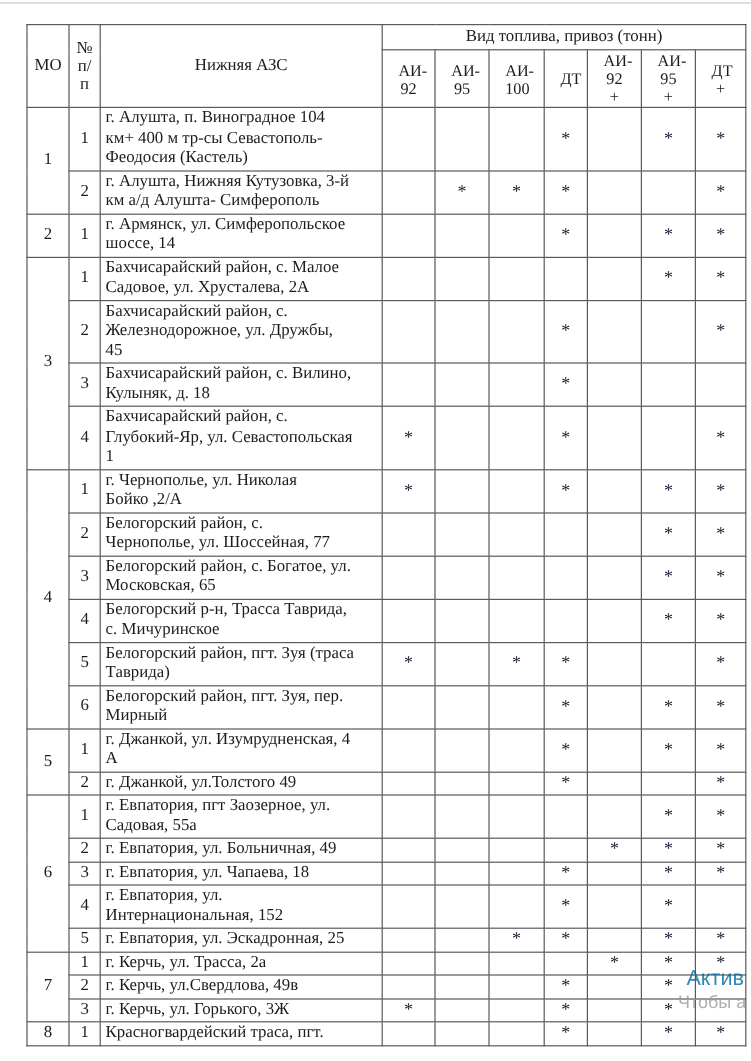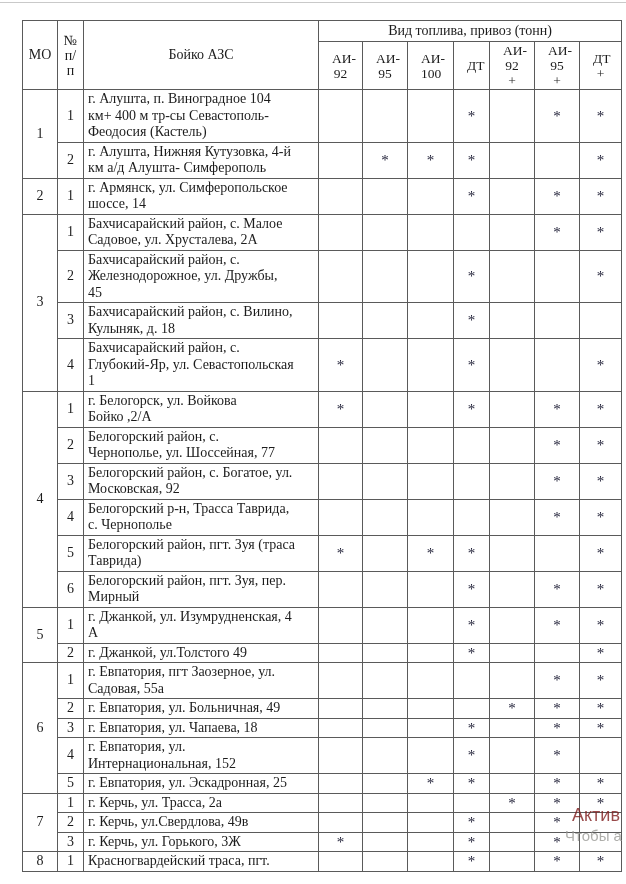--- a/index.html
+++ b/index.html
@@ -60,21 +60,21 @@
     text-align:center; vertical-align:middle;
     font-size:15px;
     color:#23233a;
   }
   .fuel-table tbody tr:not(.group-start) td { border-top-color:#8f8f8f; }
   .fuel-table tbody tr.group-start td { border-top:1.5px solid #3c3c3c; }
   .watermark-line1 {
     position:absolute; left:572px; top:805px;
     font-family:"Liberation Sans", sans-serif;
     font-size:18px; line-height:20px;
-    color:#7f1d1d; opacity:0.8;
+    color:#0369a1; opacity:0.8;
     white-space:nowrap;
   }
   .watermark-line2 {
     position:absolute; left:565px; top:827px;
     font-family:"Liberation Sans", sans-serif;
     font-size:15px; line-height:17px;
     color:#9a9a96; opacity:0.8;
     white-space:nowrap;
   }
 </style>
@@ -95,21 +95,21 @@
       <col style="width:45px">
       <col style="width:45px">
     <col style="width:42px">
   </colgroup>
   <thead>
     <tr>
       <th rowspan="2">МО</th>
       <th rowspan="2" class="numhead">№
 п/
 п</th>
-      <th rowspan="2">Бойко АЗС</th>
+      <th rowspan="2">Нижняя АЗС</th>
       <th colspan="7">Вид топлива, привоз (тонн)</th>
     </tr>
     <tr>
       <th class="sub">АИ-
 92</th>
       <th class="sub">АИ-
 95</th>
       <th class="sub">АИ-
 100</th>
       <th class="sub">ДТ</th>
@@ -131,21 +131,21 @@
         <td class="fuel"></td>
         <td class="fuel"></td>
         <td class="fuel"></td>
         <td class="fuel">*</td>
         <td class="fuel"></td>
         <td class="fuel">*</td>
         <td class="fuel">*</td>
       </tr>
       <tr>
         <td class="num">2</td>
-        <td class="addr">г. Алушта, Нижняя Кутузовка, 4-й
+        <td class="addr">г. Алушта, Нижняя Кутузовка, 3-й
 км а/д Алушта- Симферополь</td>
         <td class="fuel"></td>
         <td class="fuel">*</td>
         <td class="fuel">*</td>
         <td class="fuel">*</td>
         <td class="fuel"></td>
         <td class="fuel"></td>
         <td class="fuel">*</td>
       </tr>
       <tr class="group-start">
@@ -208,21 +208,21 @@
         <td class="fuel"></td>
         <td class="fuel"></td>
         <td class="fuel">*</td>
         <td class="fuel"></td>
         <td class="fuel"></td>
         <td class="fuel">*</td>
       </tr>
       <tr class="group-start">
         <td class="mo" rowspan="6">4</td>
         <td class="num">1</td>
-        <td class="addr">г. Белогорск, ул. Войкова
+        <td class="addr">г. Чернополье, ул. Николая
 Бойко ,2/А</td>
         <td class="fuel">*</td>
         <td class="fuel"></td>
         <td class="fuel"></td>
         <td class="fuel">*</td>
         <td class="fuel"></td>
         <td class="fuel">*</td>
         <td class="fuel">*</td>
       </tr>
       <tr>
@@ -233,33 +233,33 @@
         <td class="fuel"></td>
         <td class="fuel"></td>
         <td class="fuel"></td>
         <td class="fuel"></td>
         <td class="fuel">*</td>
         <td class="fuel">*</td>
       </tr>
       <tr>
         <td class="num">3</td>
         <td class="addr">Белогорский район, с. Богатое, ул.
-Московская, 92</td>
+Московская, 65</td>
         <td class="fuel"></td>
         <td class="fuel"></td>
         <td class="fuel"></td>
         <td class="fuel"></td>
         <td class="fuel"></td>
         <td class="fuel">*</td>
         <td class="fuel">*</td>
       </tr>
       <tr>
         <td class="num">4</td>
         <td class="addr">Белогорский р-н, Трасса Таврида,
-с. Чернополье</td>
+с. Мичуринское</td>
         <td class="fuel"></td>
         <td class="fuel"></td>
         <td class="fuel"></td>
         <td class="fuel"></td>
         <td class="fuel"></td>
         <td class="fuel">*</td>
         <td class="fuel">*</td>
       </tr>
       <tr>
         <td class="num">5</td>

